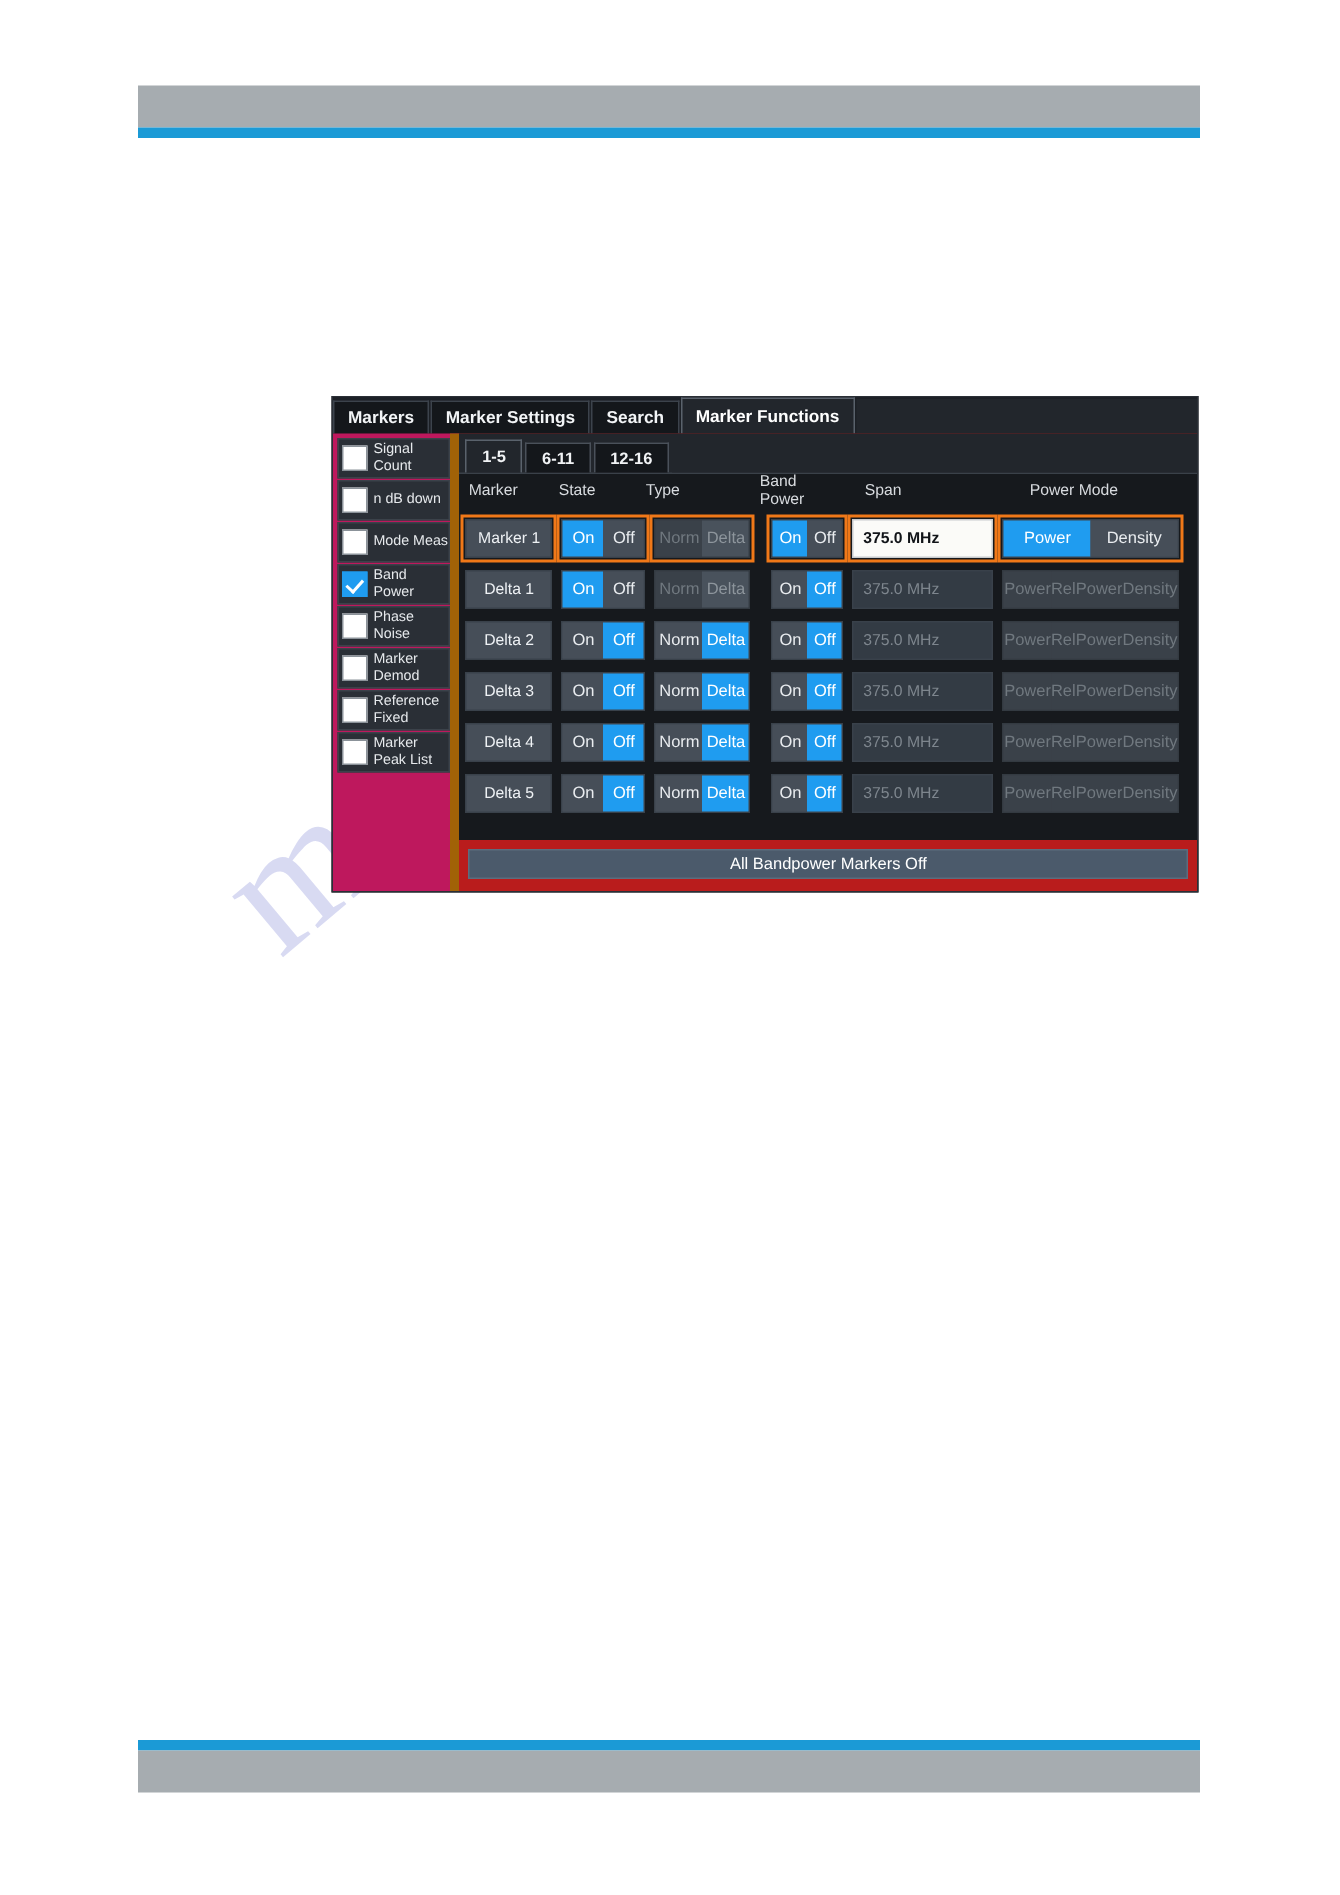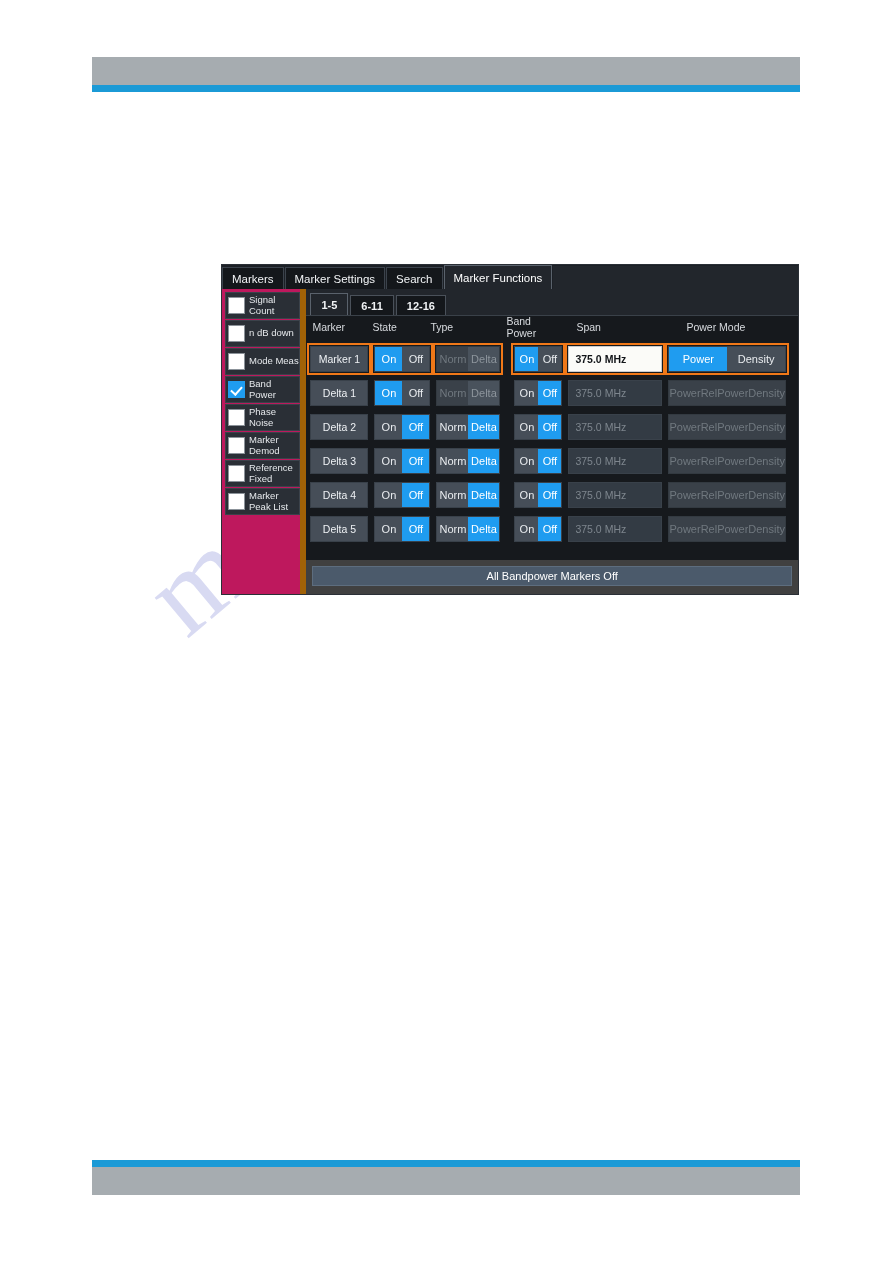--- a/index.html
+++ b/index.html
@@ -63,21 +63,21 @@
     display:flex;align-items:flex-end;
   }
   .tab{
     height:22px;
     padding:0 9px;
     display:flex;align-items:center;
     background:#14171b;
     border:1px solid #3c434c;
     border-bottom:none;
     color:#f2f4f6;
-    font-size:11.5px;font-weight:normal;
+    font-size:11.5px;font-weight:bold;
     box-sizing:border-box;
     white-space:nowrap;
     margin-right:1px;
     margin-top:24px;
   }
   .tab.active{
     background:#22262c;
     height:24px;
     border-color:#5a626c;
     color:#ffffff;
@@ -128,21 +128,21 @@
     transform:rotate(42deg);
   }
   .side-label{
     font-size:9.5px;line-height:10.5px;
     color:#e6e9ec;
   }
 
   
   .content{
     flex:1;
-    background:#404040;
+    background:#b91c1c;
     display:flex;flex-direction:column;
     padding:0;
     position:relative;
   }
 
   .subtabs{
     height:26px;
     display:flex;align-items:flex-end;
     padding-left:4px;
     background:#22262c;

